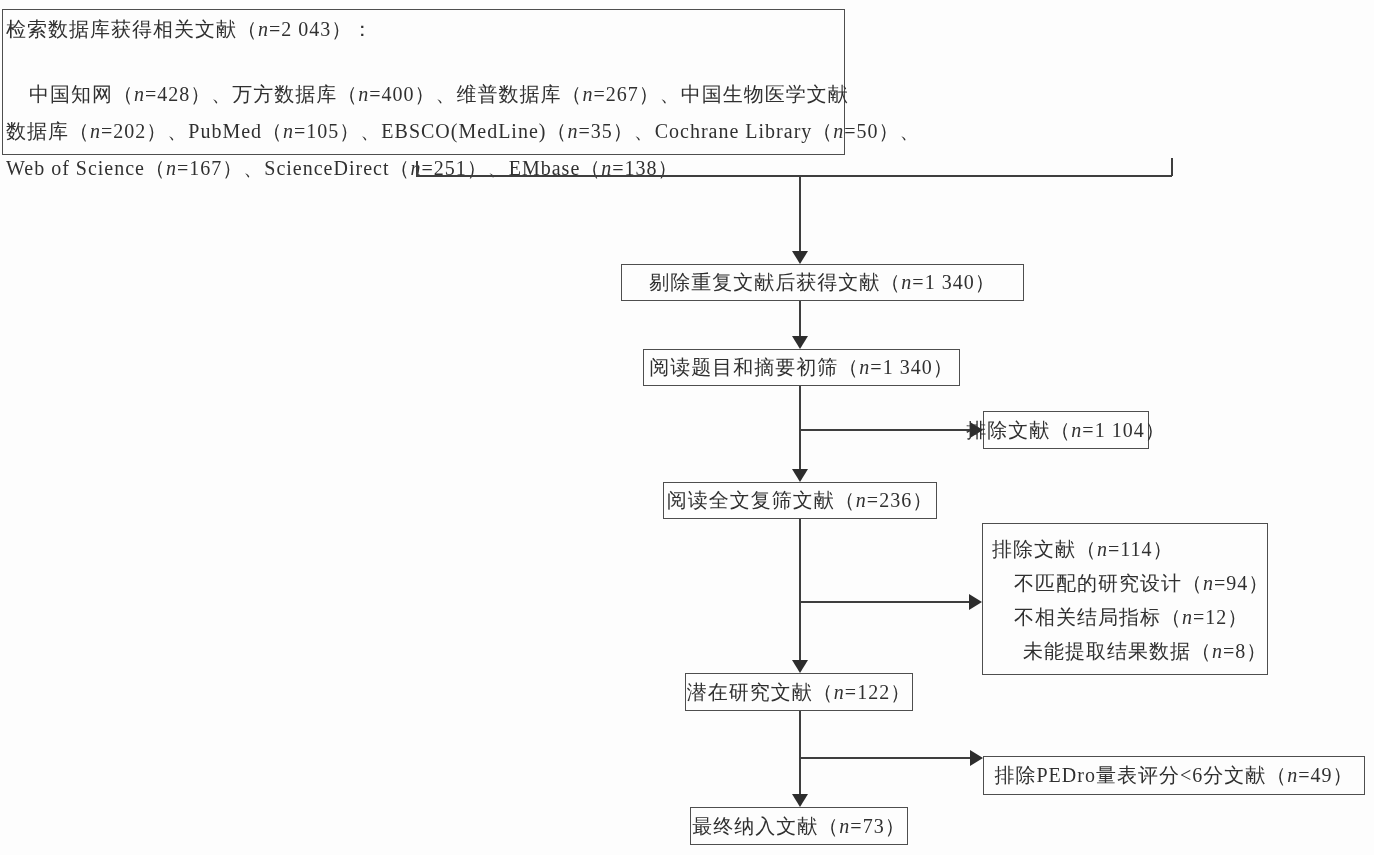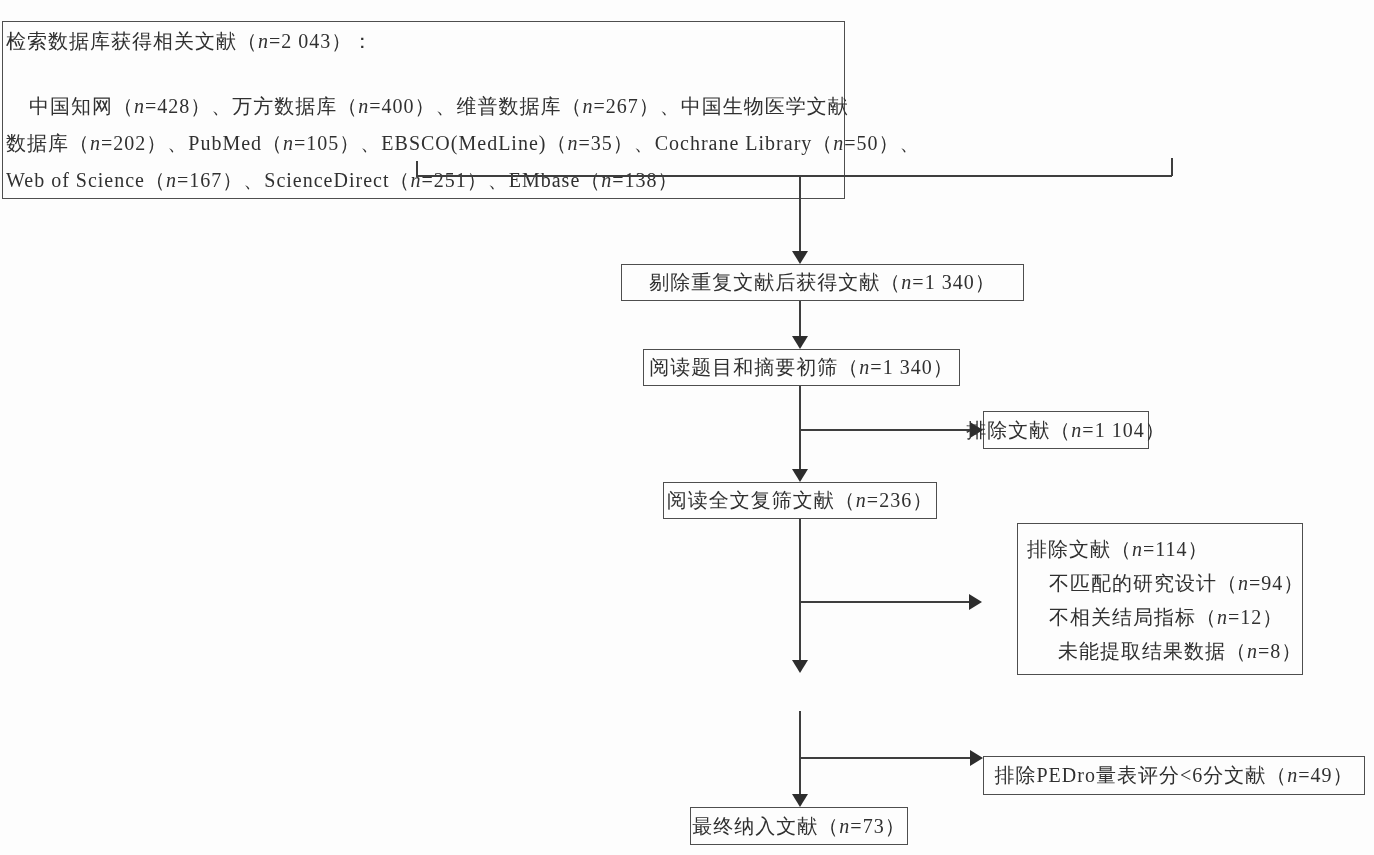--- a/index.html
+++ b/index.html
@@ -50,21 +50,21 @@
     border-top: 8px solid transparent;
     border-bottom: 8px solid transparent;
     border-left: 13px solid #2d2d2d;
   }
 </style>
 </head>
 <body>
 
 <div class="canvas">
 
-  <div class="box pad-db" style="left:2px; top:21px; width:843px; height:178px;font-family:Liberation Serif, serif;">
+  <div class="box pad-db" style="left:2px; top:9px; width:843px; height:146px;font-family:Liberation Serif, serif;">
     <div class="ln">检索数据库获得相关文献（<i>n</i>=2 043）：</div>
     <div class="ln indent-23">中国知网（<i>n</i>=428）、万方数据库（<i>n</i>=400）、维普数据库（<i>n</i>=267）、中国生物医学文献</div>
     <div class="ln">数据库（<i>n</i>=202）、PubMed（<i>n</i>=105）、EBSCO(MedLine)（<i>n</i>=35）、Cochrane Library（<i>n</i>=50）、</div>
     <div class="ln">Web of Science（<i>n</i>=167）、ScienceDirect（<i>n</i>=251）、EMbase（<i>n</i>=138）</div>
   </div>
 
 
   <div class="vline" style="left:416px; top:161px; height:15px;"></div>
   <div class="vline" style="left:1171px; top:158px; height:18px;"></div>
   <div class="hline" style="left:416px; top:175px; width:756px;"></div>
@@ -94,27 +94,30 @@
 
   <div class="box center" style="left:663px; top:482px; width:274px; height:37px;justify-content:center;">
     <span>阅读全文复筛文献（<i>n</i>=236）</span>
   </div>
 
   <div class="vline" style="left:799px; top:519px; height:142px;"></div>
   <div class="hline" style="left:800px; top:601px; width:169px;"></div>
   <div class="arr-right" style="left:969px; top:594px;"></div>
   <div class="arr-down" style="left:792px; top:660px;"></div>
 
-  <div class="box pad-excl" style="left:982px; top:523px; width:286px; height:152px;margin-left:35px;">
+  <div class="box pad-excl" style="left:982px; top:523px; width:286px; height:152px;">
     <div class="ln ln34">排除文献（<i>n</i>=114）</div>
     <div class="ln ln34 indent-22">不匹配的研究设计（<i>n</i>=94）</div>
     <div class="ln ln34 indent-22">不相关结局指标（<i>n</i>=12）</div>
     <div class="ln ln34 indent-31">未能提取结果数据（<i>n</i>=8）</div>
   </div>
 
+  <div class="box center" style="left:685px; top:673px; width:228px; height:38px;">
+    <span>潜在研究文献（<i>n</i>=122）</span>
+  </div>
 
   <div class="vline" style="left:799px; top:711px; height:84px;"></div>
   <div class="hline" style="left:800px; top:757px; width:170px;"></div>
   <div class="arr-right" style="left:970px; top:750px;"></div>
   <div class="arr-down" style="left:792px; top:794px;"></div>
 
   <div class="box center" style="left:983px; top:756px; width:382px; height:39px;">
     <span>排除PEDro量表评分&lt;6分文献（<i>n</i>=49）</span>
   </div>
 

